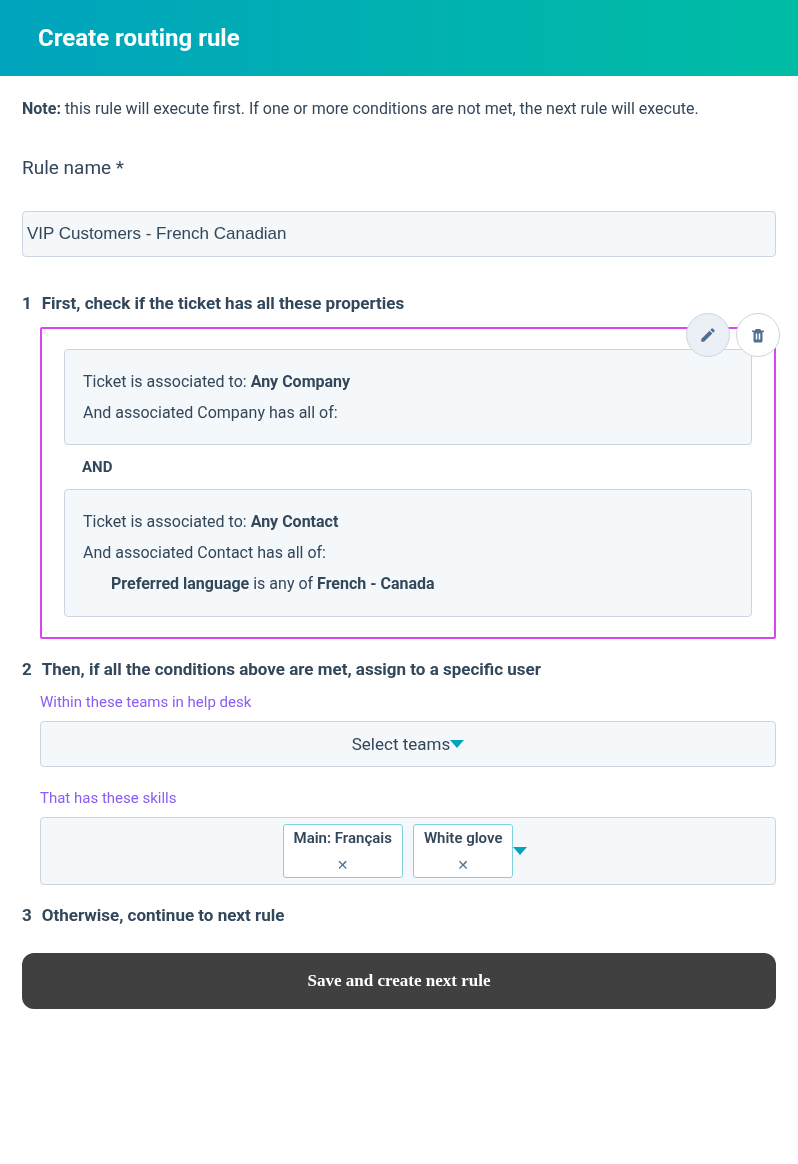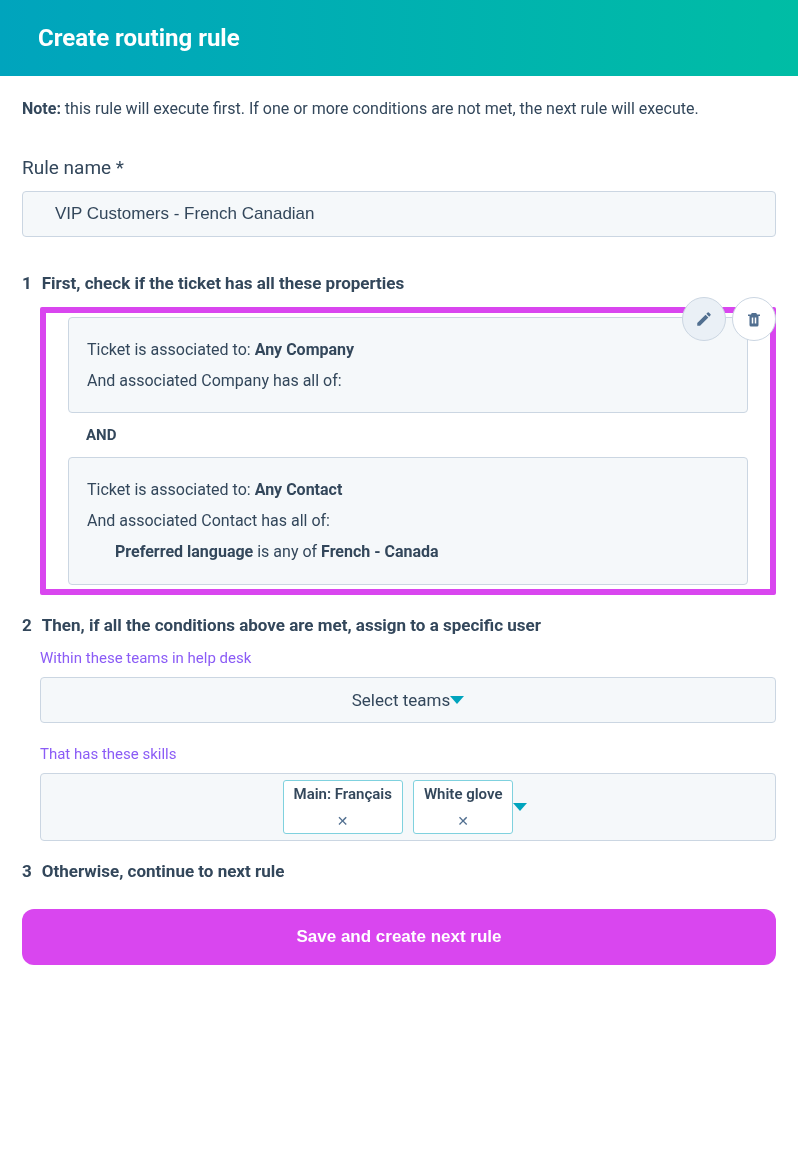--- a/index.html
+++ b/index.html
@@ -37,44 +37,45 @@
     .field-label {
       font-size: 19px;
       margin-bottom: 12px;
       color: #33475b;
     }
     .input-field {
       width: 100%;
       border: 1px solid #cbd6e2;
       border-radius: 4px;
       background: #f5f8fa;
-      padding: 12px 32px;
-      font-size: 17px;
-      color: #33475b;
+      padding: 12px 4px;
+      font-size: 17px;
+      color: #33475b;
+      margin-top: 20px;
     }
     .step {
       margin-top: 36px;
       position: relative;
     }
     .step-title {
       display: flex;
       align-items: flex-start;
       gap: 10px;
       font-size: 17px;
       font-weight: 700;
       color: #33475b;
       margin-bottom: 14px;
     }
     .step-num {
       flex-shrink: 0;
     }
     .conditions-outer {
-      border: 6px solid #d946ef;
+      border: 2px solid #d946ef;
       border-radius: 2px;
-      padding: 4px 22px;
+      padding: 20px 22px;
       margin-left: 18px;
       position: relative;
     }
     .action-buttons {
       position: absolute;
       top: -16px;
       right: -6px;
       display: flex;
       gap: 6px;
     }
@@ -170,28 +171,29 @@
       margin-top: 20px;
       display: flex;
       gap: 10px;
       font-size: 17px;
       font-weight: 700;
       color: #33475b;
     }
     .save-btn {
       width: 100%;
       margin-top: 28px;
-      background: #d946ef;
+      background: #404040;
       color: #fff;
       border: none;
       border-radius: 12px;
       padding: 18px;
       font-size: 17px;
       font-weight: 700;
       cursor: pointer;
+      font-family: Liberation Serif, serif;
     }
     .skills-block {
       margin-top: 22px;
     }
   </style>
 </head>
 <body>
 
 <div class="header">
   <h1>Create routing rule</h1>

